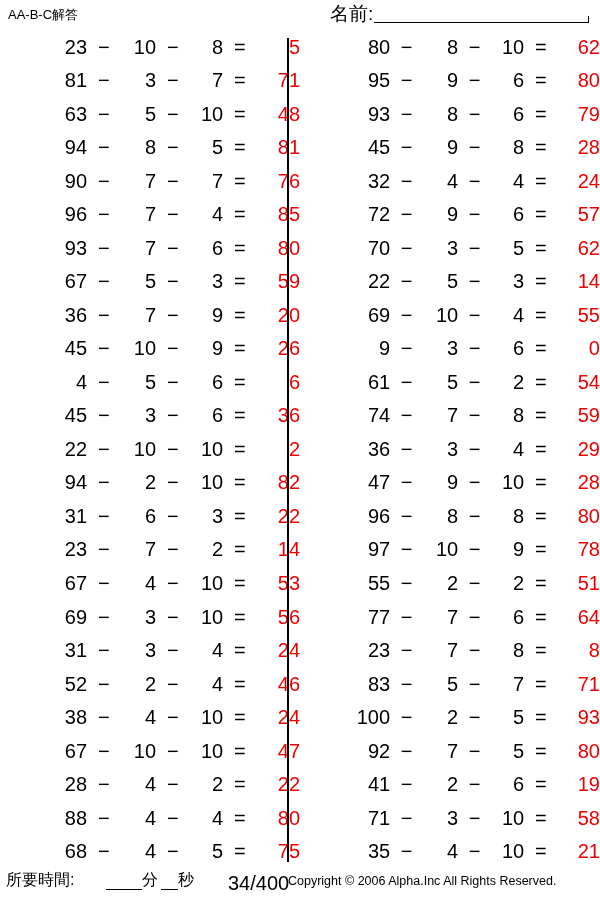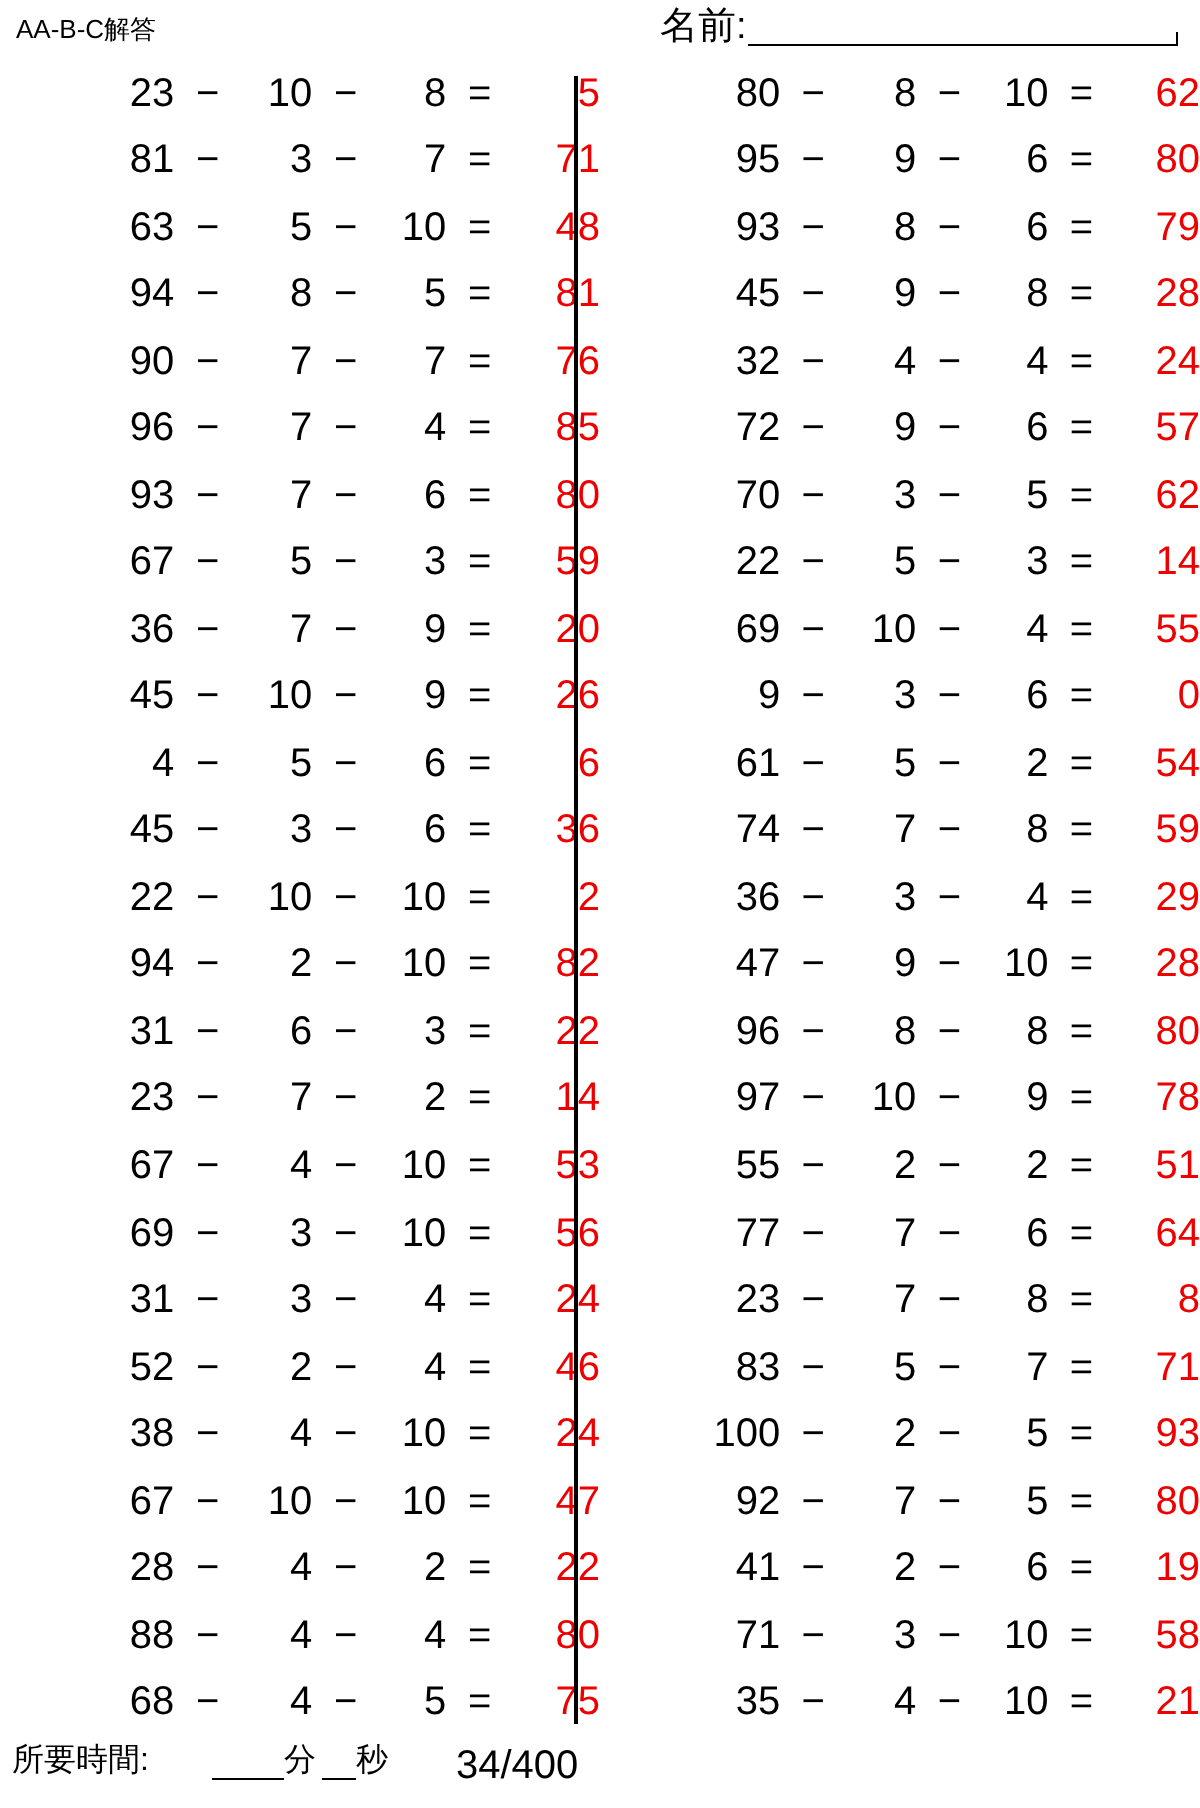--- a/index.html
+++ b/index.html
@@ -641,15 +641,16 @@
       </div>
   </div>
 
   <div class="footer">
     <div class="time-label">所要時間:</div>
     <div class="time-blank1"></div>
     <div class="time-unit1">分</div>
     <div class="time-blank2"></div>
     <div class="time-unit2">秒</div>
     <div class="page-number">34/400</div>
+    <div class="copyright">Copyright © 2006 Alpha.Inc All Rights Reserved.</div>
   </div>
 
 </div>
 
 </body></html>

